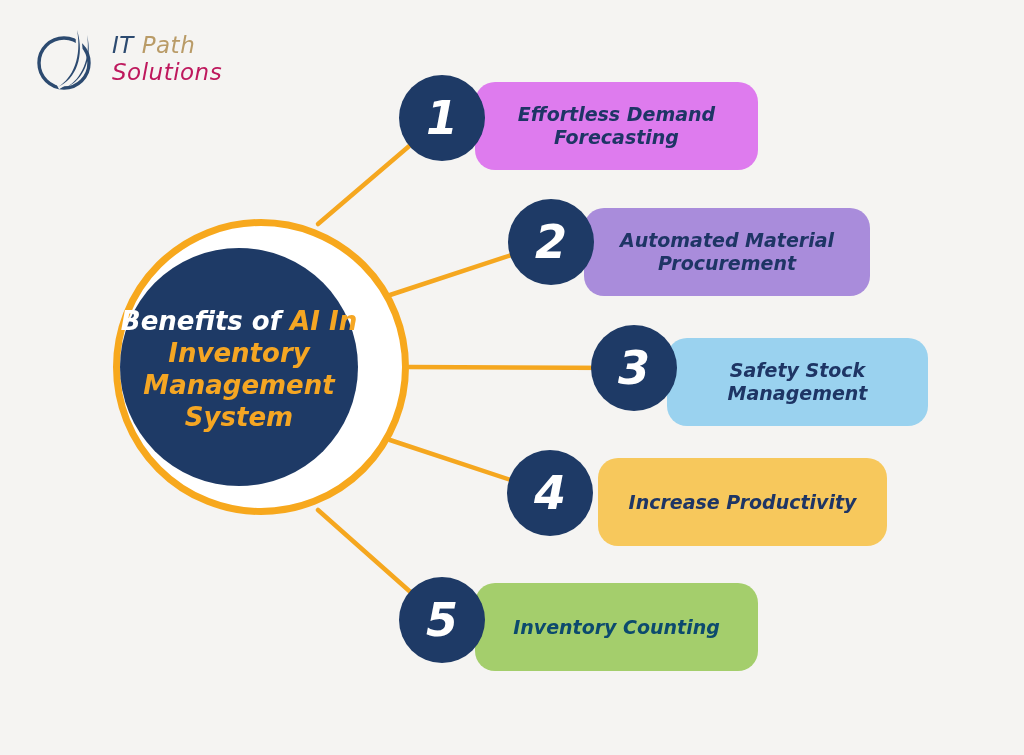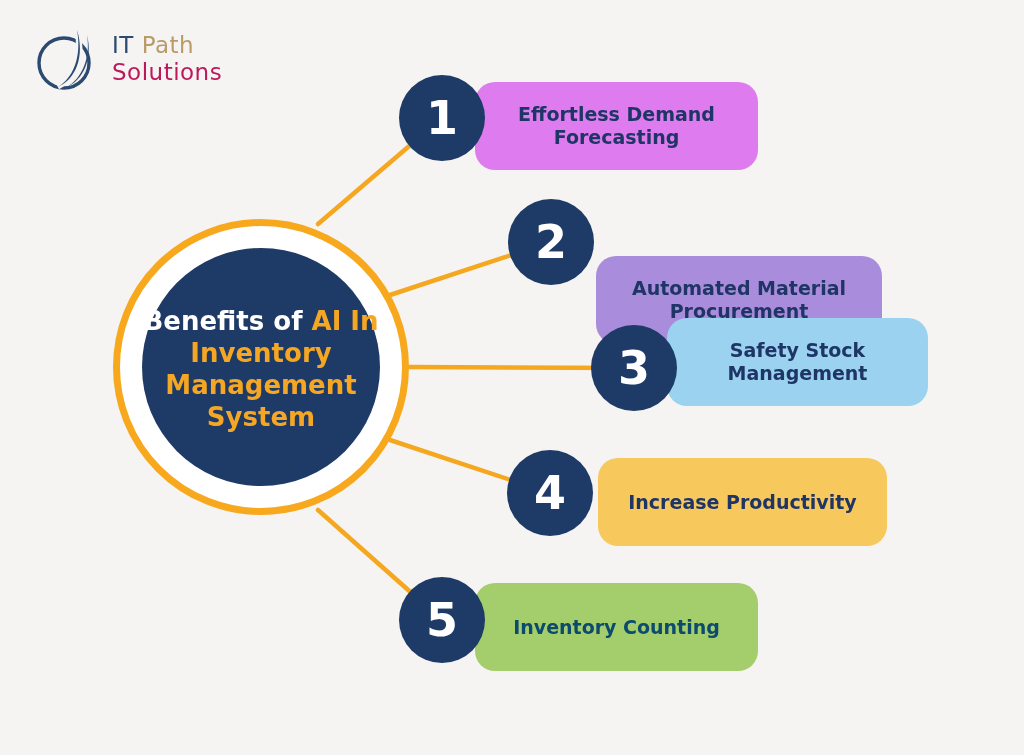--- a/index.html
+++ b/index.html
@@ -2,38 +2,38 @@
 <html><head>
 <meta charset="utf-8">
 <style>
   html,body{margin:0;padding:0;}
   body{
     width:1024px;height:755px;
     background:#f5f4f2;
     font-family:"DejaVu Sans","Liberation Sans",sans-serif;
     position:relative;overflow:hidden;
   }
-  .stage{position:absolute;inset:0;}
+  .stage{position:absolute;inset:0;font-style:italic;}
 
   
   .logo{position:absolute;left:34px;top:26px;display:flex;align-items:center;gap:6px;}
   .logo svg{display:block;}
   .logo-text{font-size:23px;line-height:27px;letter-spacing:.5px;font-weight:400;}
   .logo-row1 .it{color:#2c4a70;}
   .logo-row1 .path{color:#b99b67;}
   .logo-row2{color:#be185d;}
 
   
   .lines{position:absolute;left:0;top:0;z-index:1;}
 
   
   .center-wrap{
     position:absolute;left:113px;top:219px;width:296px;height:296px;
     box-sizing:border-box;border:7px solid #f7a81d;border-radius:50%;
-    background:#ffffff;display:flex;align-items:center;justify-content:center;
+    background:#ffffff;display:flex;align-items:center;
     z-index:2;
   }
   .center-inner{
     width:238px;height:238px;border-radius:50%;background:#1e3a66;
     display:flex;flex-direction:column;align-items:center;justify-content:center;
     text-align:center;
   }
   .center-text{font-size:26px;line-height:32px;font-weight:700;margin-top:4px;}
   .ct-white{color:#ffffff;font-weight:600;}
   .ct-yellow{color:#f5a623;}
@@ -49,22 +49,22 @@
     width:100%;text-align:center;font-weight:700;font-size:19px;line-height:23px;
     white-space:pre-line;
   }
   .num-circle{
     position:absolute;width:86px;height:86px;border-radius:50%;background:#1e3a66;
     display:flex;align-items:center;justify-content:center;
     color:#ffffff;font-weight:700;font-size:46px;
   }
   
   .n1 .num-circle{left:399px;top:75px;}  .n1 .pill{left:475px;top:82px;width:283px;}
-  .n2 .num-circle{left:508px;top:199px;} .n2 .pill{left:596px;top:208px;width:286px;margin-top:48px;}
-  .n3 .num-circle{left:591px;top:325px;} .n3 .pill{left:667px;top:318px;width:261px;}
+  .n2 .num-circle{left:508px;top:199px;} .n2 .pill{left:584px;top:208px;width:286px;}
+  .n3 .num-circle{left:591px;top:325px;} .n3 .pill{left:667px;top:338px;width:261px;}
   .n4 .num-circle{left:507px;top:450px;} .n4 .pill{left:598px;top:458px;width:289px;}
   .n5 .num-circle{left:399px;top:577px;} .n5 .pill{left:475px;top:583px;width:283px;}
 </style>
 </head>
 <body style="background: rgb(245, 244, 242);">
 
 <div class="stage">
 
   <svg class="lines" width="1024" height="755">
     <line x1="318" y1="224" x2="442" y2="118" stroke="#f5a71f" stroke-width="4.5" stroke-linecap="round"></line>

